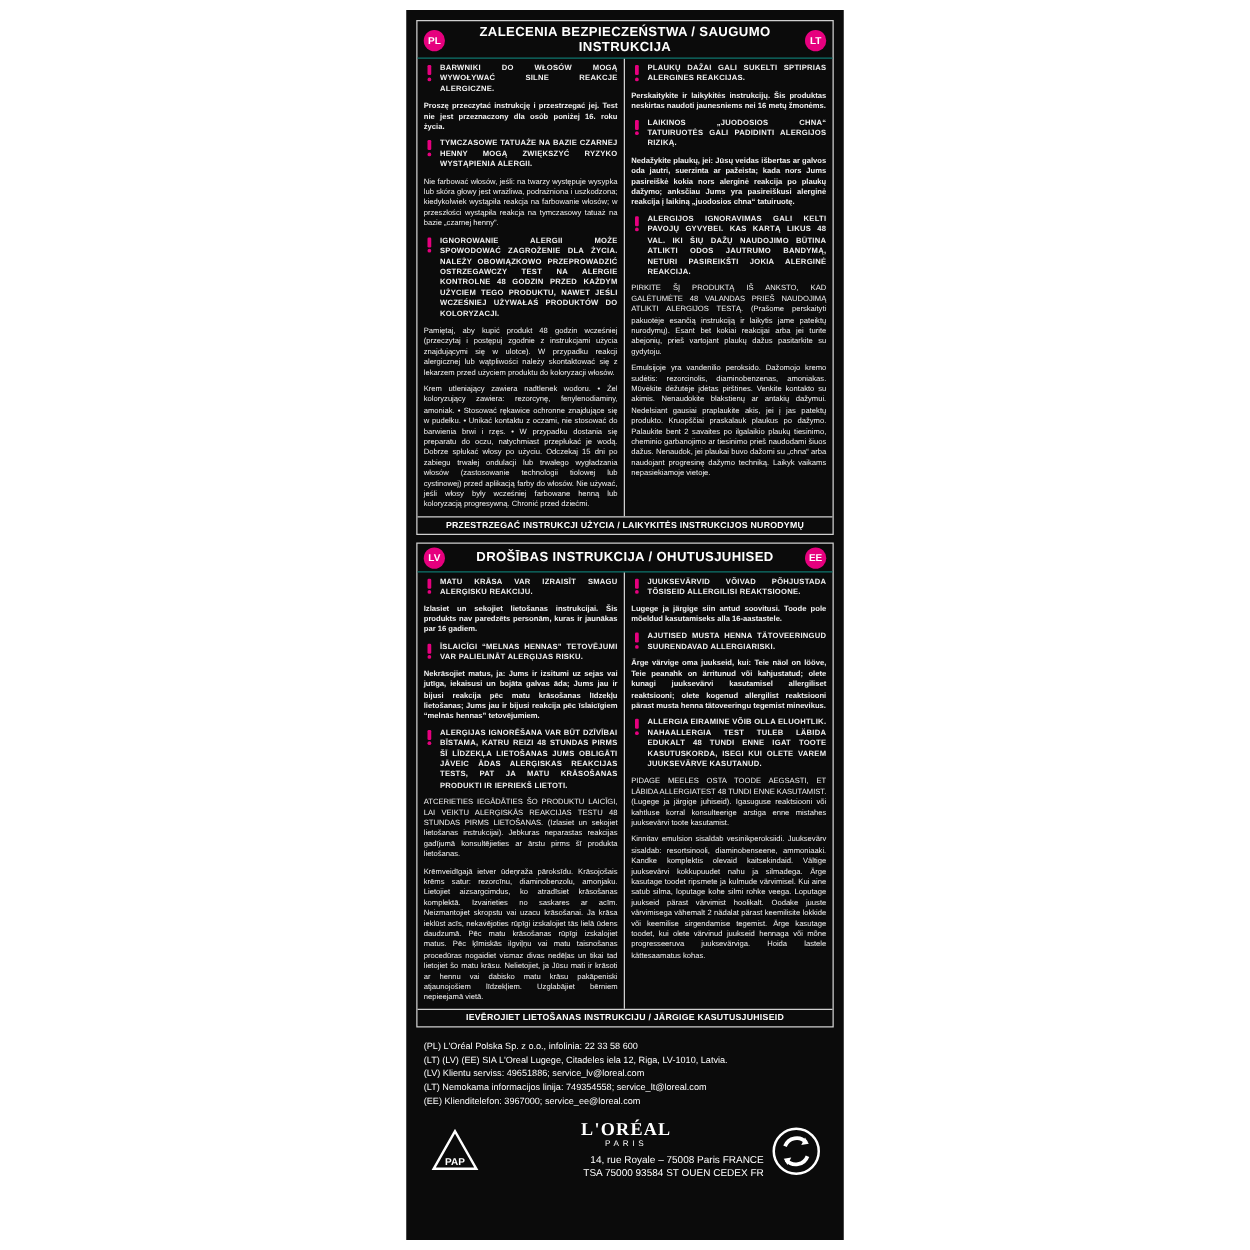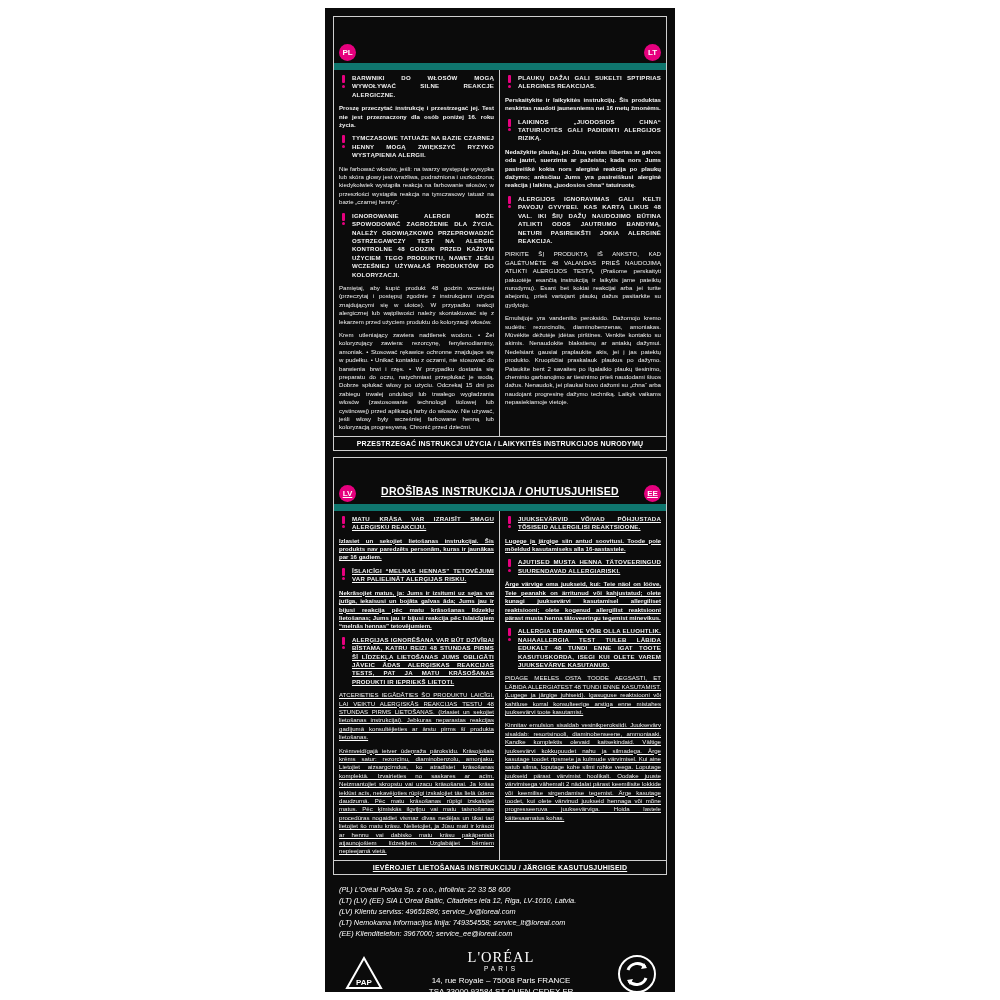--- a/index.html
+++ b/index.html
@@ -17,28 +17,27 @@
     color:#ffffff;
     box-sizing:border-box;
     padding:8px 8px 6px 8px;
   }
   .panel{
     border:1px solid #cfcfcf;
     box-sizing:border-box;
     padding:0;
     position:relative;
   }
-  .panel + .panel{margin-top:6px;text-decoration:underline;}
+  .panel + .panel{margin-top:6px;}
 
   
   .panel-head{
-    display:flex;align-items:flex-start;justify-content:space-between;
-    border-bottom:7px solid #0f766e;
+    display:flex;align-items:center;justify-content:space-between;
+    border-bottom:1px solid #0f766e;
     padding:3px 5px 2px 5px;
-    margin-top:24px;
   }
   .badge{
     width:17px;height:17px;border-radius:50%;
     background:#e6007e;color:#fff;
     font-size:8px;font-weight:bold;
     display:flex;align-items:center;justify-content:center;
     letter-spacing:0;
     flex:0 0 auto;
   }
   .panel-title{
@@ -86,55 +85,55 @@
     text-transform:uppercase;
   }
 
   
   .contacts{
     margin-top:9px;
     padding:0 6px;
     font-size:7.3px;
     line-height:1.52;
     color:#ffffff;
-    font-style:italic;
   }
   .contacts div{white-space:nowrap;overflow:hidden;text-overflow:ellipsis;}
 
   
   .bottom{
     margin-top:10px;
     display:flex;align-items:center;justify-content:space-between;
     padding:0 10px;
   }
   .pap{
     width:42px;height:42px;position:relative;flex:0 0 auto;
   }
   .pap svg{display:block;}
   .addr{
     flex:1 1 auto;text-align:center;padding:0 6px;
   }
   .brand{
-    font-size:14.5px;font-weight:normal;letter-spacing:1px;
+    font-size:14.5px;font-weight:bold;letter-spacing:1px;
     font-family:"Liberation Serif", serif;
   }
   .brand-sub{
     font-size:6.5px;letter-spacing:3px;margin-top:-1px;margin-bottom:4px;
   }
-  .addr-line{font-size:8px;line-height:1.35;}
+  .addr-line{font-size:8px;line-height:1.35;text-align:right;}
   .recycle{width:40px;height:40px;flex:0 0 auto;}
 </style>
 </head>
 <body>
 
 <div class="sheet">
 
   <div class="panel">
     <div class="panel-head">
       <div class="badge">PL</div>
+      <div class="panel-title">ZALECENIA BEZPIECZEŃSTWA / SAUGUMO INSTRUKCIJA</div>
       <div class="badge">LT</div>
     </div>
 
     <div class="cols">
       <div class="col left">
         <div class="warn">
           <div class="excl">
               <div class="bar"></div>
               <div class="dot"></div>
             </div>
@@ -287,39 +286,39 @@
           <div class="txt">Kinnitav emulsion sisaldab vesinikperoksiidi. Juuksevärv sisaldab: resortsinooli, diaminobenseene, ammoniaaki. Kandke komplektis olevaid kaitsekindaid. Vältige juuksevärvi kokkupuudet nahu ja silmadega. Ärge kasutage toodet ripsmete ja kulmude värvimisel. Kui aine satub silma, loputage kohe silmi rohke veega. Loputage juukseid pärast värvimist hoolikalt. Oodake juuste värvimisega vähemalt 2 nädalat pärast keemilisite lokkide või keemilise sirgendamise tegemist. Ärge kasutage toodet, kui olete värvinud juukseid hennaga või mõne progresseeruva juuksevärviga. Hoida lastele kättesaamatus kohas.</div>
         </div>
       </div>
     </div>
 
     <div class="panel-foot">IEVĒROJIET LIETOŠANAS INSTRUKCIJU / JÄRGIGE KASUTUSJUHISEID</div>
   </div>
 
   <div class="contacts">
     <div>(PL) L'Oréal Polska Sp. z o.o., infolinia: 22 33 58 600</div>
-    <div>(LT) (LV) (EE) SIA L'Oreal Baltic, Citadeles iela 12, Riga, LV-1010, Latvia.</div>
+    <div>(LT) (LV) (EE) SIA L'Oreal Lugege, Citadeles iela 12, Riga, LV-1010, Latvia.</div>
     <div>(LV) Klientu serviss: 49651886; service_lv@loreal.com</div>
     <div>(LT) Nemokama informacijos linija: 749354558; service_lt@loreal.com</div>
     <div>(EE) Klienditelefon: 3967000; service_ee@loreal.com</div>
   </div>
 
   <div class="bottom">
     <div class="pap">
       <svg width="42" height="42" viewBox="0 0 42 42" aria-hidden="true">
         <path d="M21 5 L38 35 L4 35 Z" fill="none" stroke="#ffffff" stroke-width="2"></path>
         <text x="21" y="32" font-size="8" fill="#ffffff" text-anchor="middle" font-family="Liberation Sans, sans-serif" font-weight="bold">PAP</text>
       </svg>
     </div>
 
     <div class="addr">
       <div class="brand">L'ORÉAL</div>
       <div class="brand-sub">PARIS</div>
       <div class="addr-line">14, rue Royale – 75008 Paris FRANCE</div>
-      <div class="addr-line">TSA 33000 93584 ST OUEN CEDEX FR</div>
+      <div class="addr-line">TSA 75000 93584 ST OUEN CEDEX FR</div>
     </div>
 
     <div class="recycle">
       <svg width="40" height="40" viewBox="0 0 40 40" aria-hidden="true">
         <circle cx="20" cy="20" r="18" fill="none" stroke="#ffffff" stroke-width="2"></circle>
         <path d="M11 16 a10 10 0 0 1 17 -3" fill="none" stroke="#ffffff" stroke-width="3"></path>
         <path d="M29 24 a10 10 0 0 1 -17 3" fill="none" stroke="#ffffff" stroke-width="3"></path>
         <path d="M27 9 l3 5 l-6 1 z" fill="#ffffff"></path>
         <path d="M13 31 l-3 -5 l6 -1 z" fill="#ffffff"></path>
       </svg>

